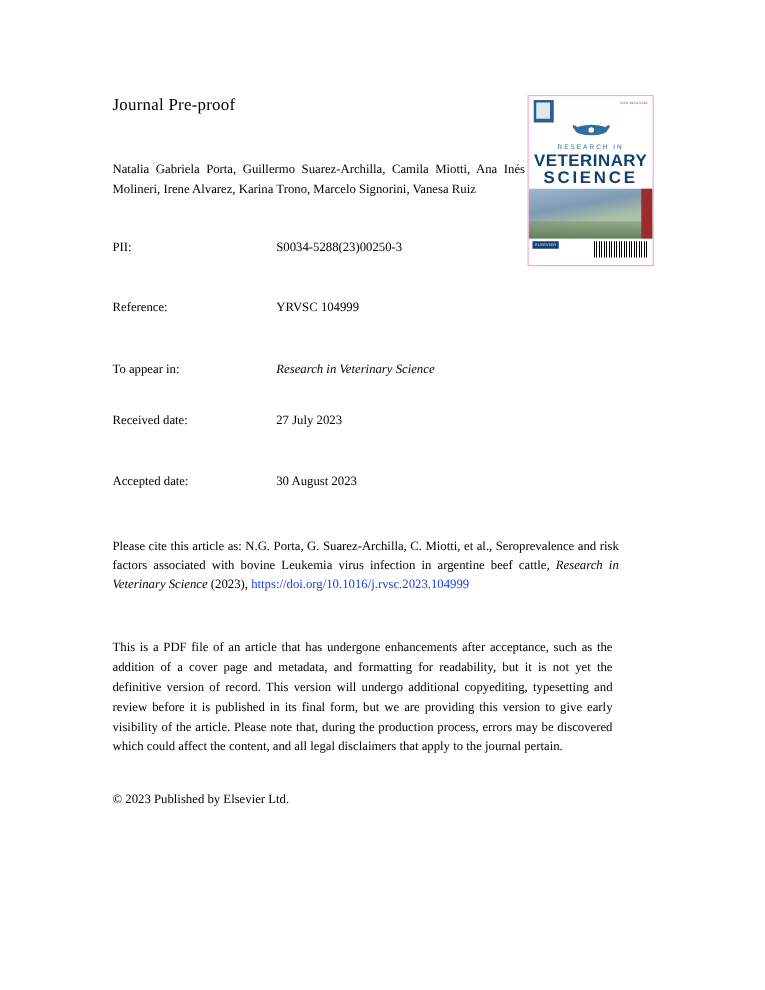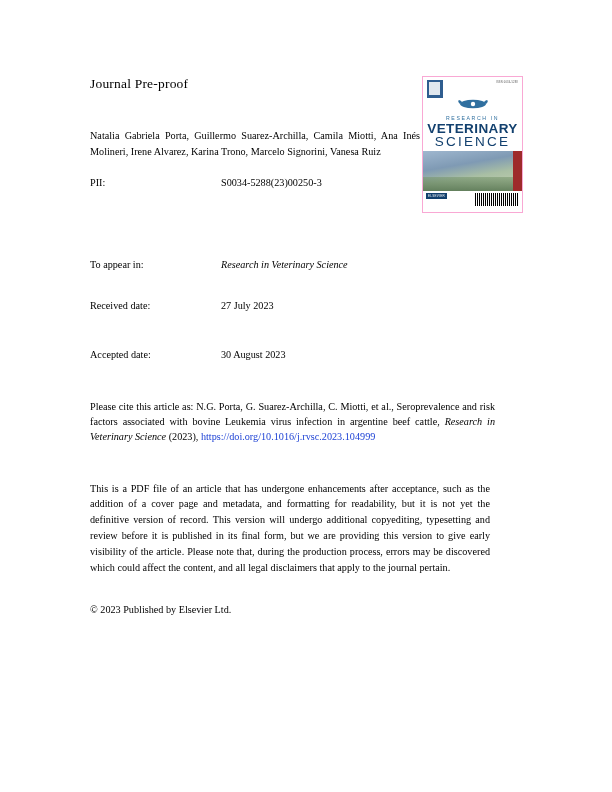--- a/index.html
+++ b/index.html
@@ -38,21 +38,21 @@
     font-size: 10.2px;
     line-height: 1.45;
     width: 320px;
     margin-bottom: 34px;
   }
   .authors {
     font-size: 10.2px;
     line-height: 1.55;
     width: 330px;
     text-align: justify;
-    margin-bottom: 16px;
+    margin-bottom: 32px;
   }
   .meta-table {
     width: 400px;
     border-collapse: collapse;
     font-size: 10.2px;
   }
   .meta-table td {
     padding: 0;
     vertical-align: top;
   }
@@ -171,21 +171,21 @@
     color: #12406e;
     line-height: 1.0;
   }
   .cover-science {
     position: absolute;
     left: 0;
     top: 58px;
     width: 100%;
     text-align: center;
     font-family: "Liberation Sans", sans-serif;
-    font-weight: normal;
+    font-weight: bold;
     font-size: 13.5px;
     letter-spacing: 2.2px;
     color: #12406e;
     line-height: 1.0;
   }
   .cover-photo {
     position: absolute;
     left: 0;
     top: 74px;
     width: 100%;
@@ -283,20 +283,24 @@
         <td class="meta-value">S0034-5288(23)00250-3</td>
       </tr>
       <tr class="meta-row-gap">
             <td></td>
             <td></td>
           </tr>
       <tr class="meta-row-gap">
             <td></td>
             <td></td>
           </tr>
+      <tr>
+        <td class="meta-label">Reference:</td>
+        <td class="meta-value">YRVSC 104999</td>
+      </tr>
       <tr class="meta-row-gap">
             <td></td>
             <td></td>
           </tr>
       <tr class="meta-row-gap">
             <td></td>
             <td></td>
           </tr>
       <tr>
         <td class="meta-label">To appear in:</td>

